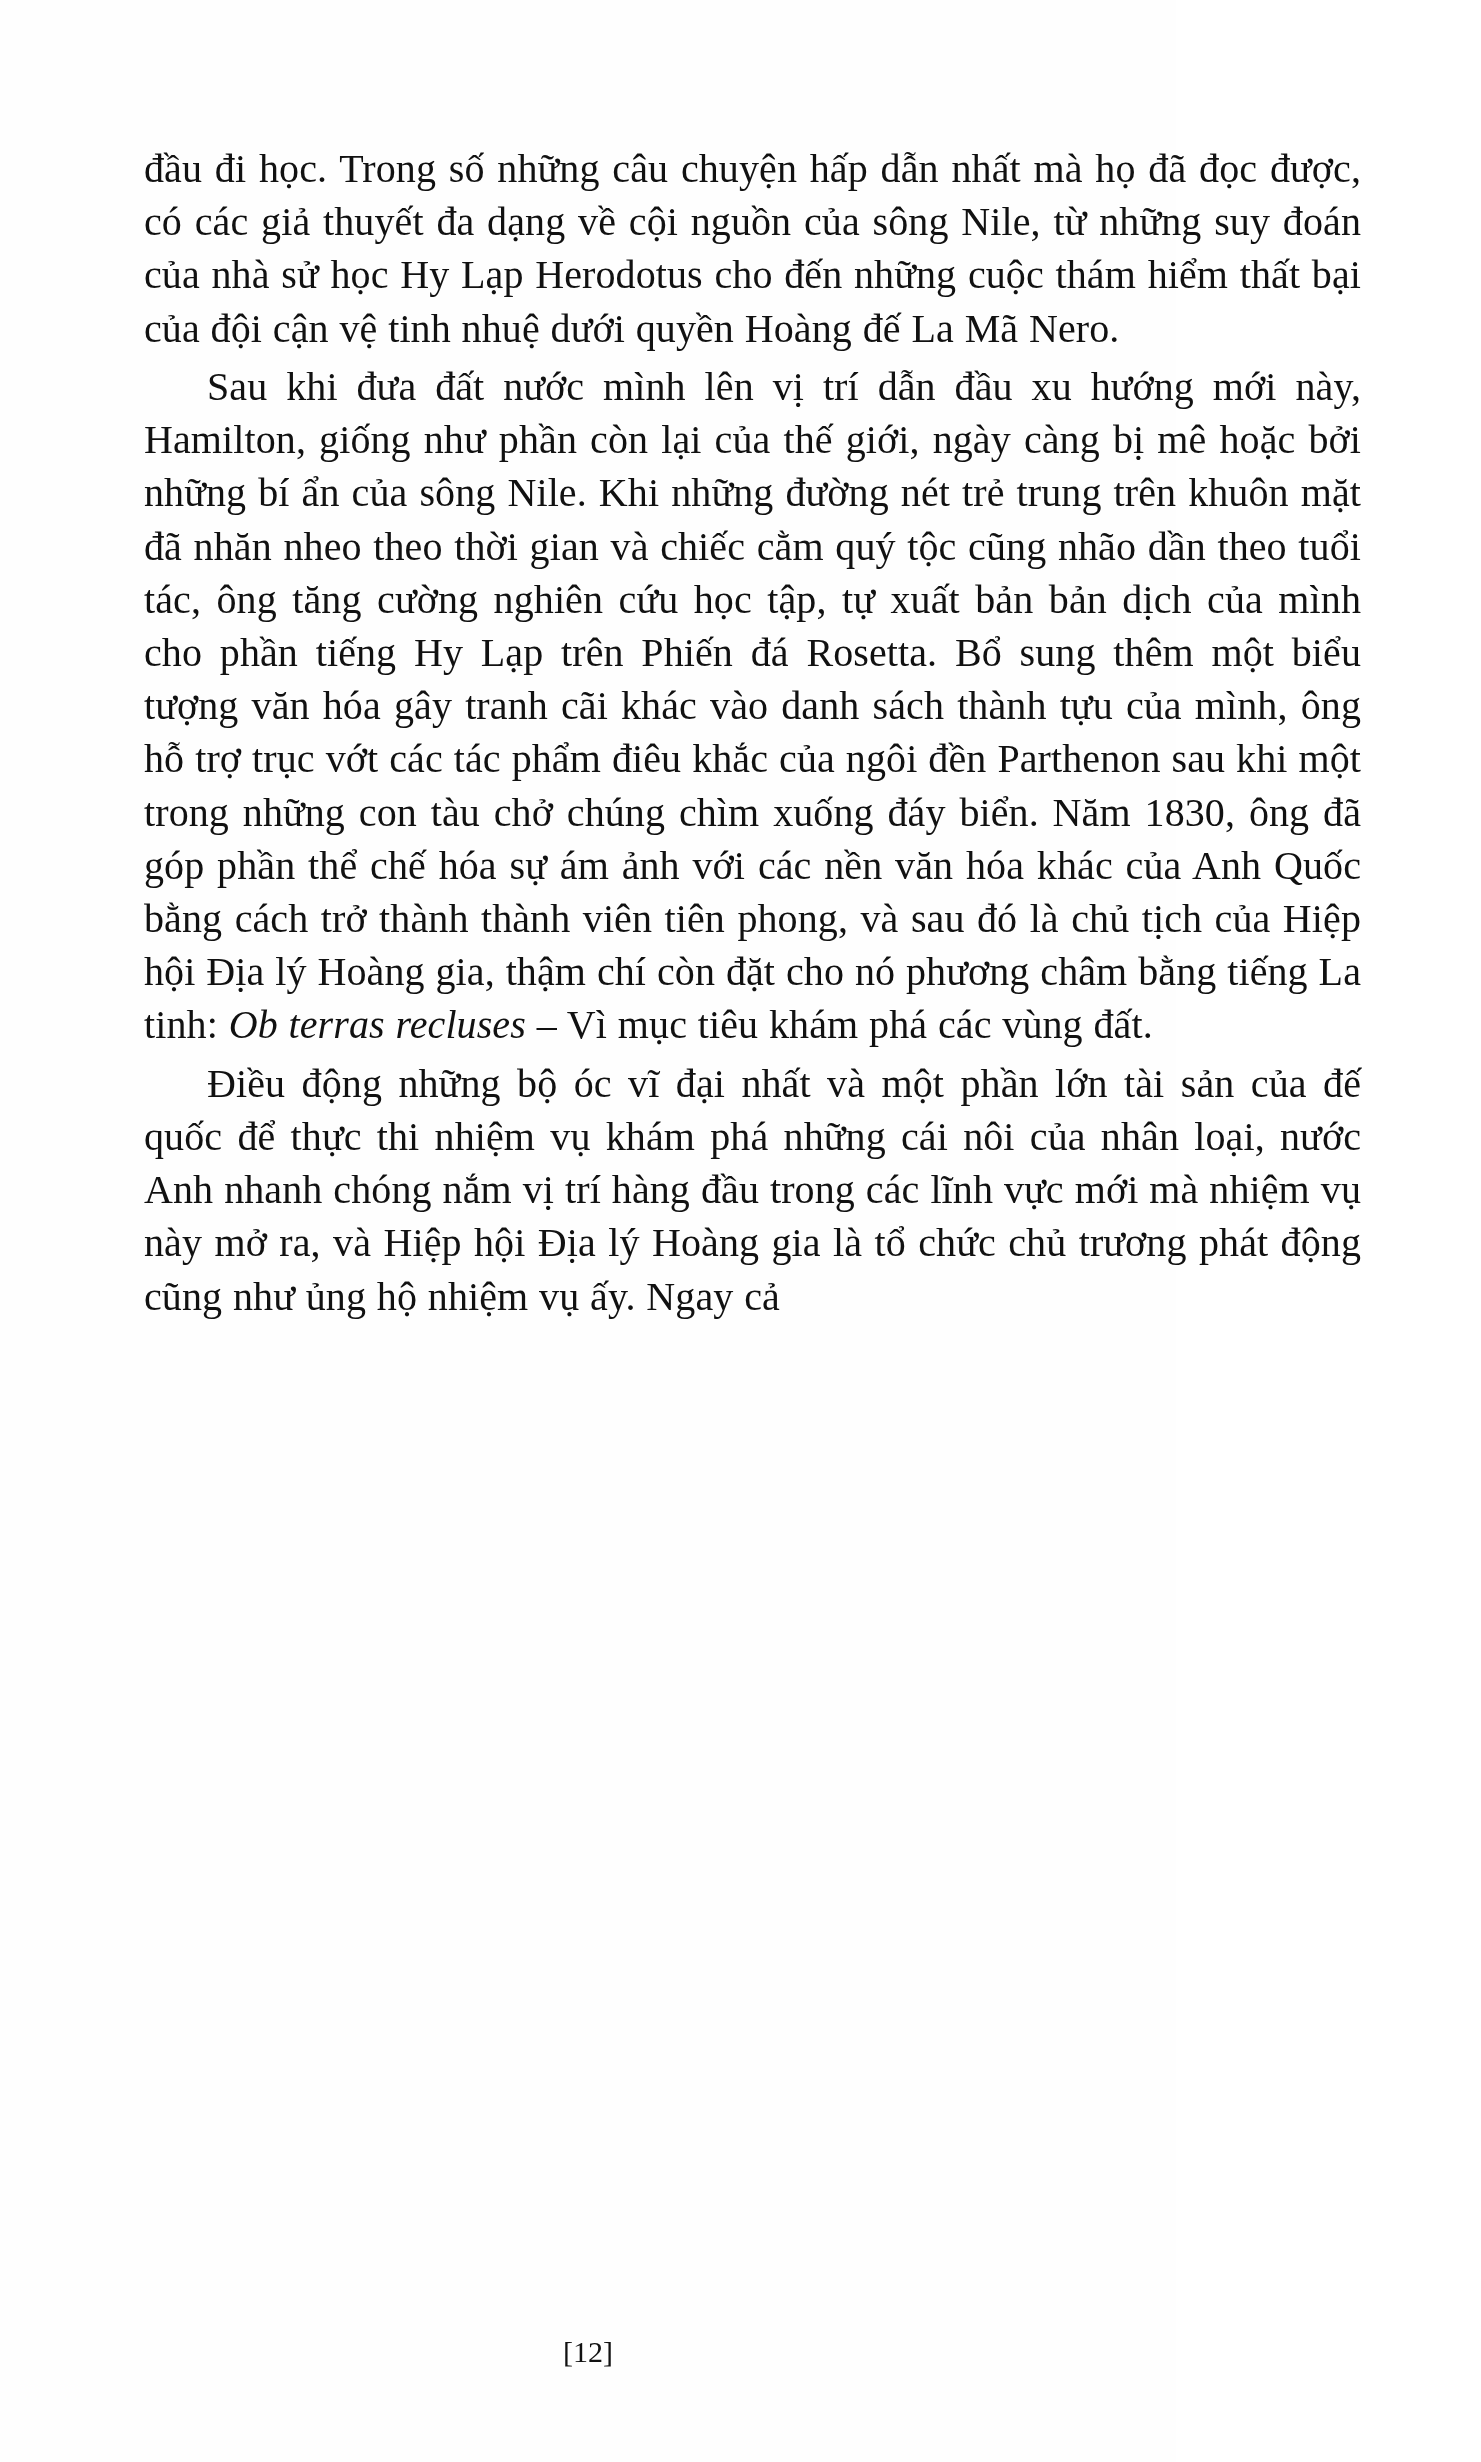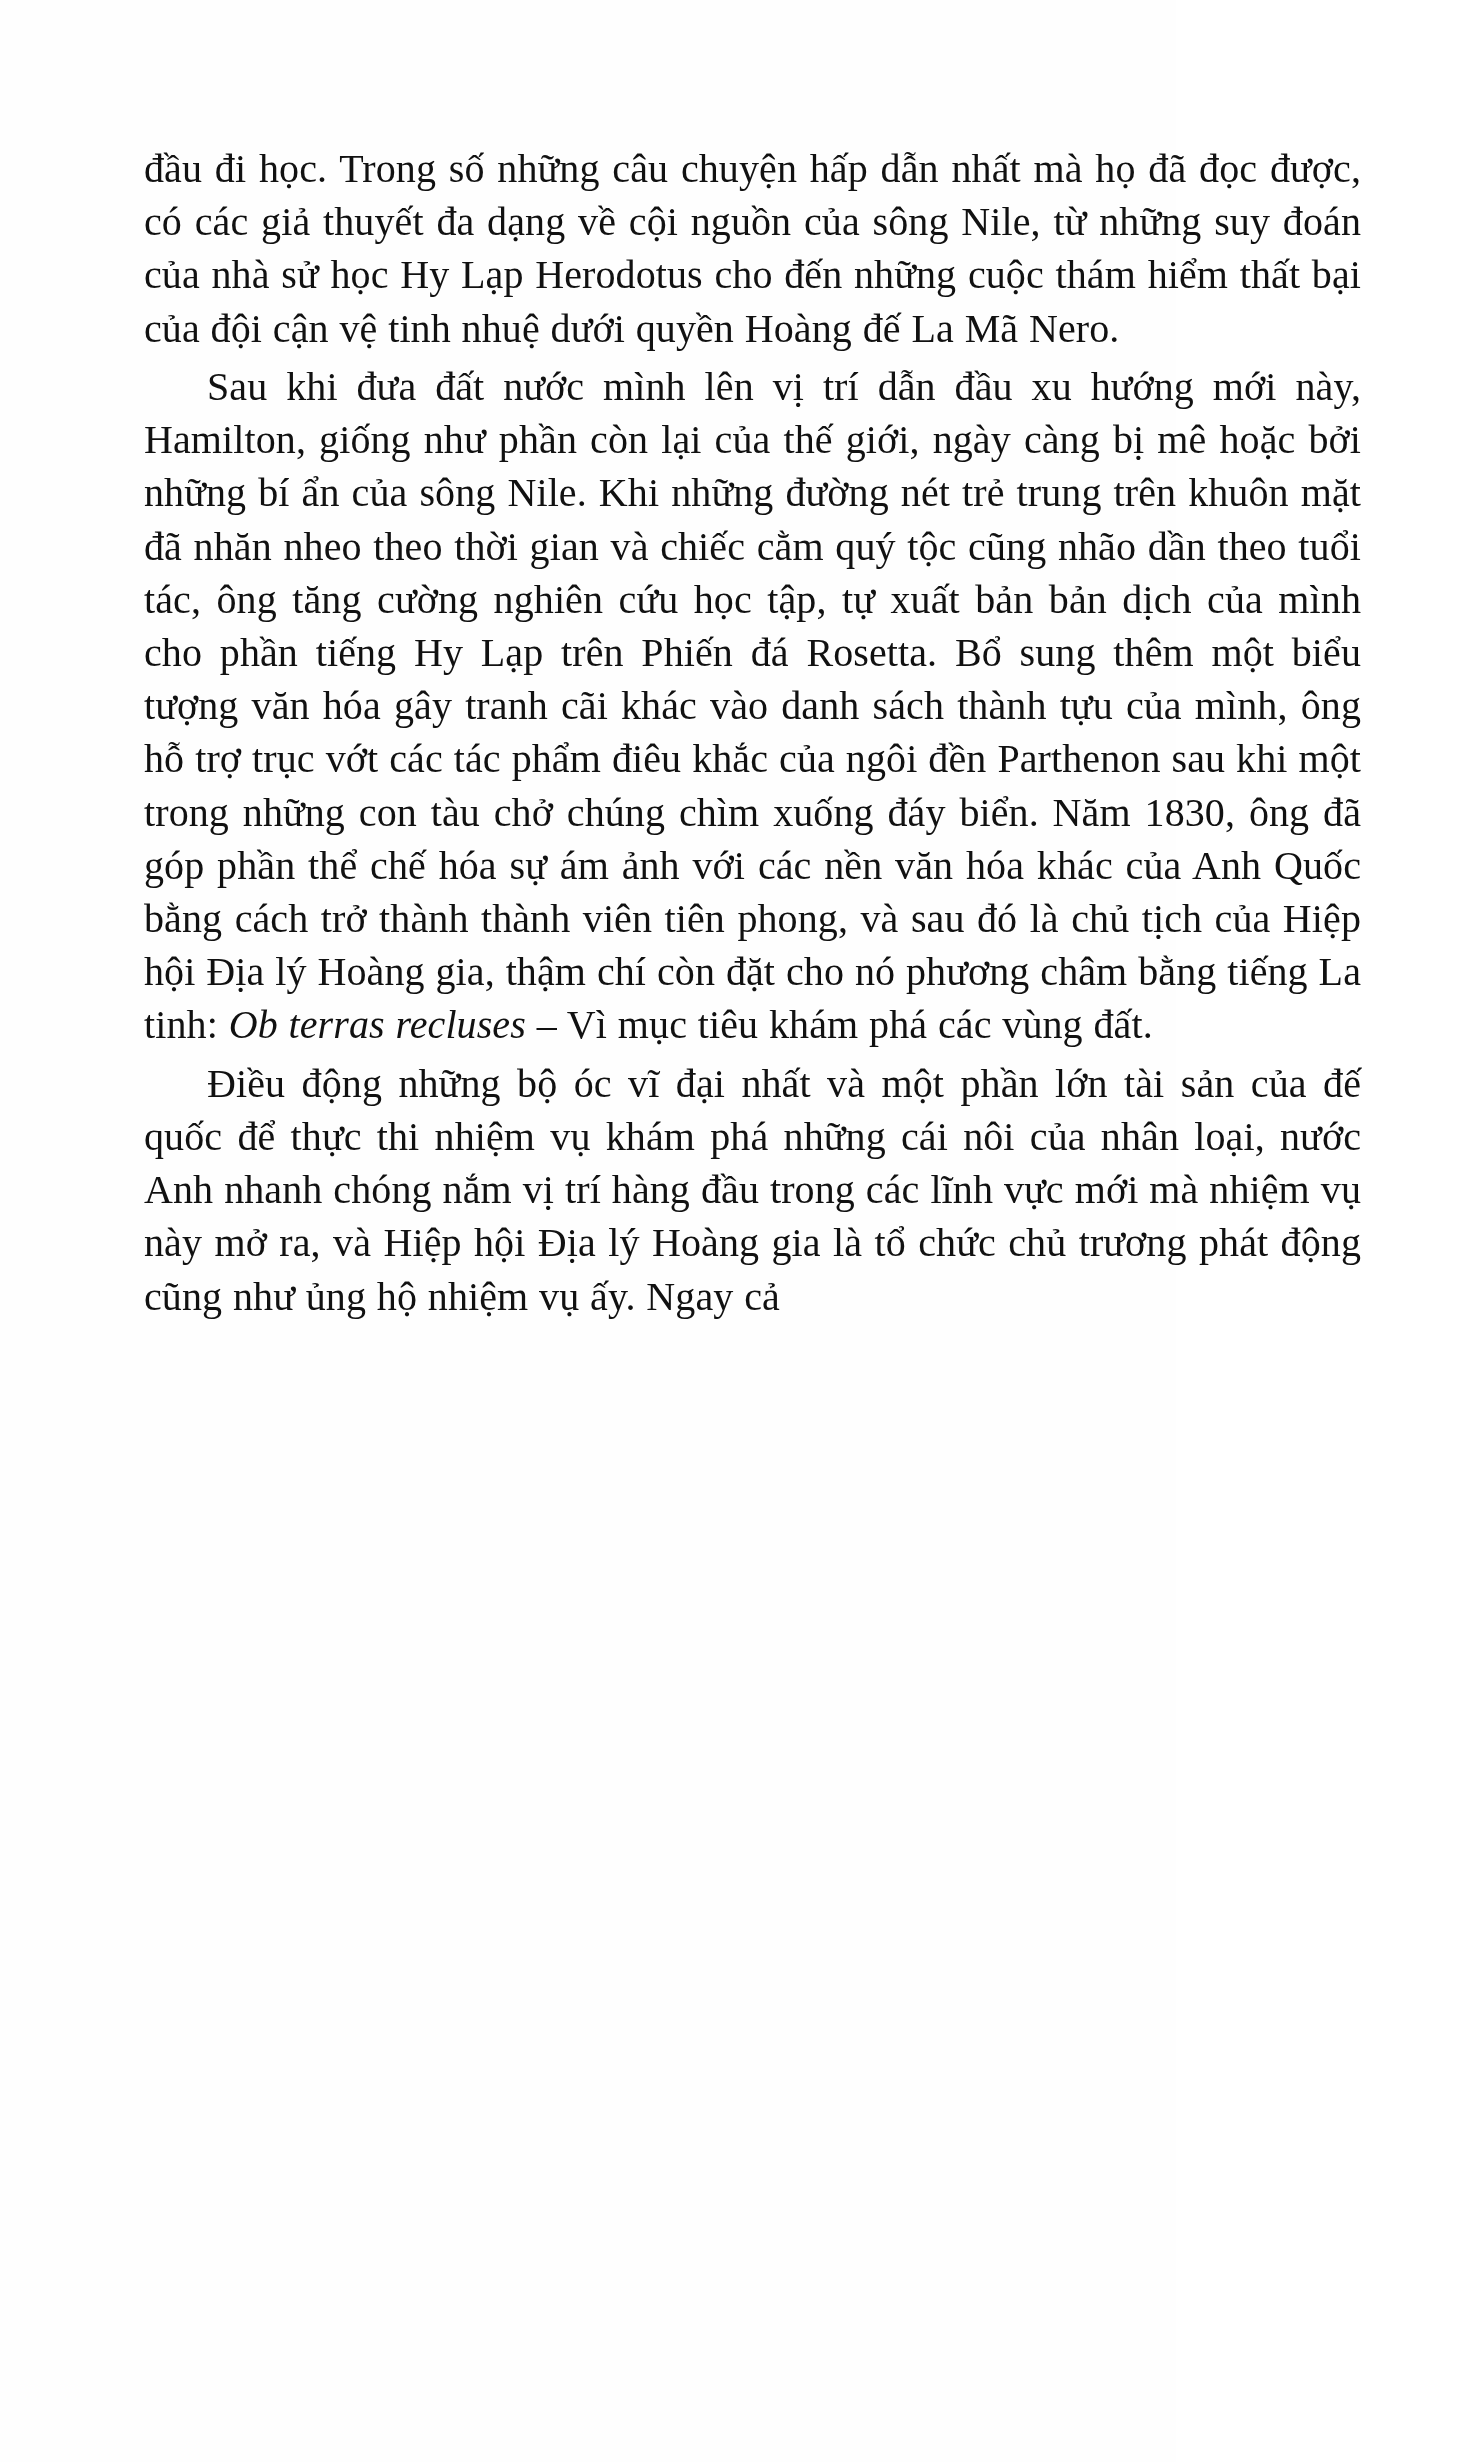--- a/index.html
+++ b/index.html
@@ -64,14 +64,15 @@
   <div class="text-column">
 
     <p class="para">đầu đi học. Trong số những câu chuyện hấp dẫn nhất mà họ đã đọc được, có các giả thuyết đa dạng về cội nguồn của sông Nile, từ những suy đoán của nhà sử học Hy Lạp Herodotus cho đến những cuộc thám hiểm thất bại của đội cận vệ tinh nhuệ dưới quyền Hoàng đế La Mã Nero.</p>
 
     <p class="para indent"><span>Sau khi đưa đất nước mình lên vị trí dẫn đầu xu hướng mới này, Hamilton, giống như phần còn lại của thế giới, ngày càng bị mê hoặc bởi những bí ẩn của sông Nile. Khi những đường nét trẻ trung trên khuôn mặt đã nhăn nheo theo thời gian và chiếc cằm quý tộc cũng nhão dần theo tuổi tác, ông tăng cường nghiên cứu học tập, tự xuất bản bản dịch của mình cho phần tiếng Hy Lạp trên Phiến đá Rosetta. Bổ sung thêm một biểu tượng văn hóa gây tranh cãi khác vào danh sách thành tựu của mình, ông hỗ trợ trục vớt các tác phẩm điêu khắc của ngôi đền Parthenon sau khi một trong những con tàu chở chúng chìm xuống đáy biển. Năm 1830, ông đã góp phần thể chế hóa sự ám ảnh với các nền văn hóa khác của Anh Quốc bằng cách trở thành thành viên tiên phong, và sau đó là chủ tịch của Hiệp hội Địa lý Hoàng gia, thậm chí còn đặt cho nó phương châm bằng tiếng La tinh: </span><em>Ob terras recluses</em><span> – Vì mục tiêu khám phá các vùng đất.</span></p>
 
     <p class="para indent">Điều động những bộ óc vĩ đại nhất và một phần lớn tài sản của đế quốc để thực thi nhiệm vụ khám phá những cái nôi của nhân loại, nước Anh nhanh chóng nắm vị trí hàng đầu trong các lĩnh vực mới mà nhiệm vụ này mở ra, và Hiệp hội Địa lý Hoàng gia là tổ chức chủ trương phát động cũng như ủng hộ nhiệm vụ ấy. Ngay cả</p>
 
   </div>
 
+  <div class="page-number">[12]</div>
 </div>
 
 
 </body></html>

